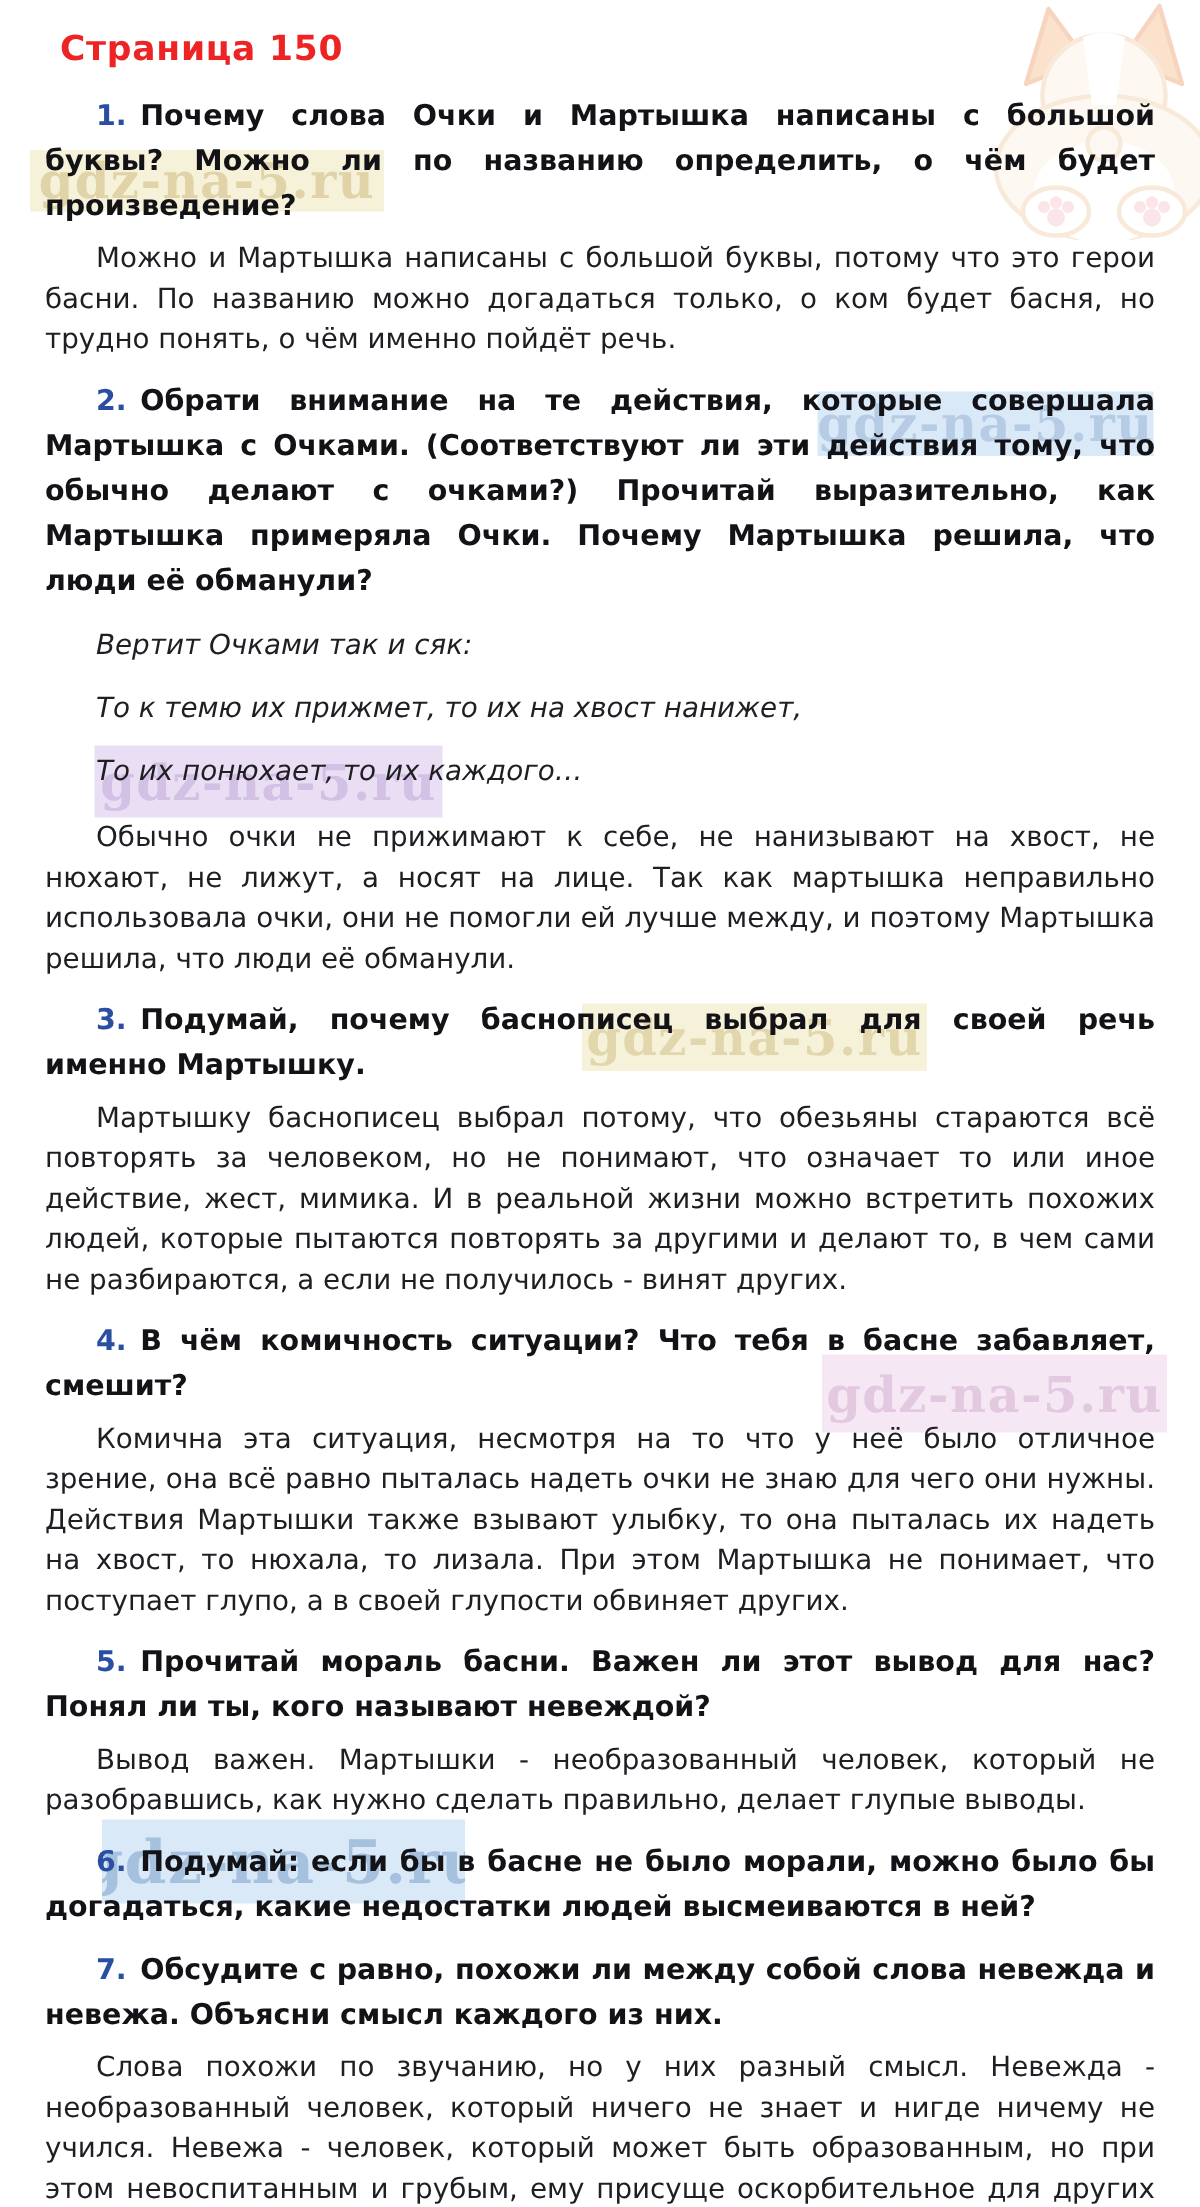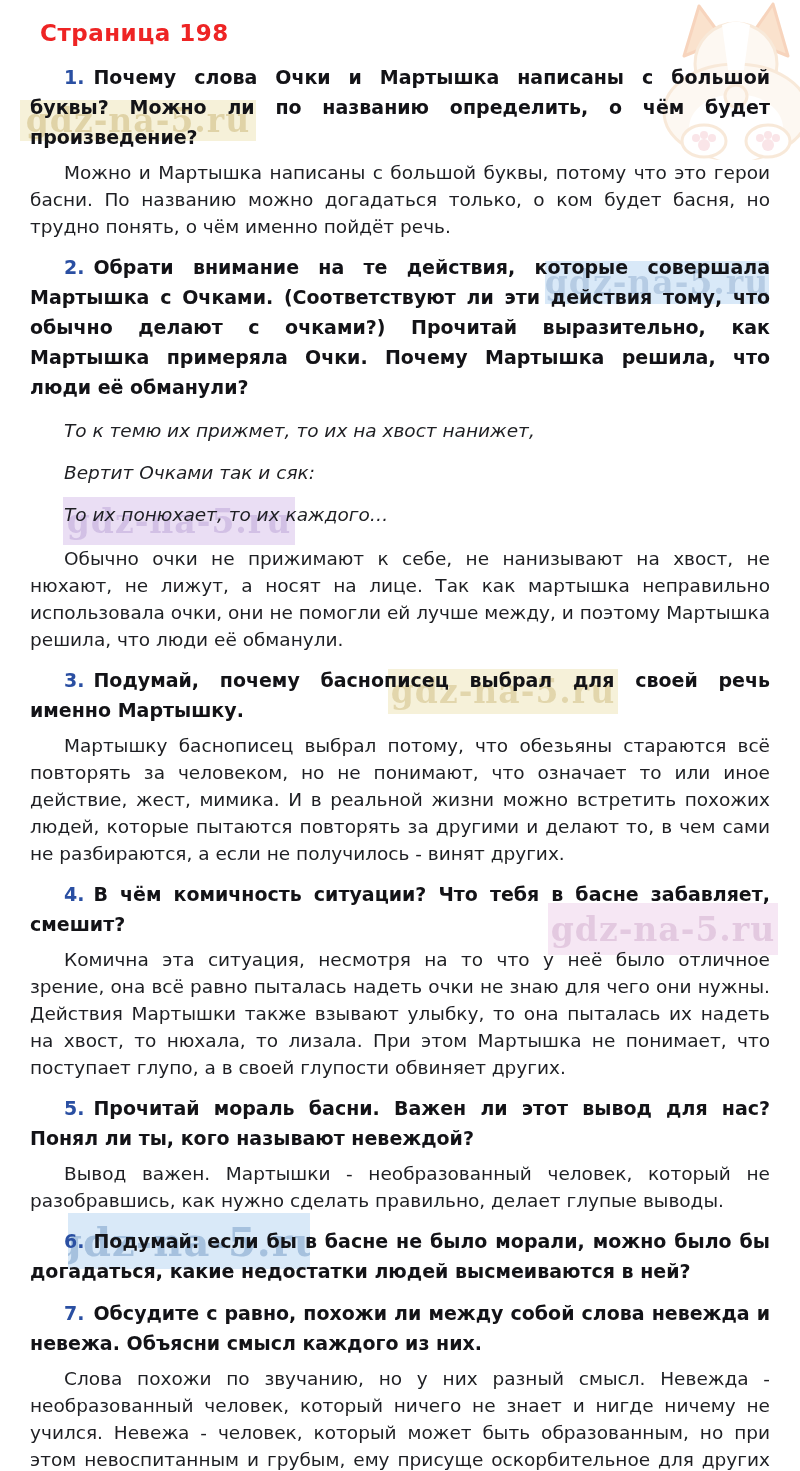--- a/index.html
+++ b/index.html
@@ -123,31 +123,31 @@
   <div class="wm wm-cream2">
       <span>gdz-na-5.ru</span>
     </div>
   <div class="wm wm-pink1">
       <span>gdz-na-5.ru</span>
     </div>
   <div class="wm wm-blue2">
       <span>gdz-na-5.ru</span>
     </div>
 
-  <h1 class="title">Страница 198</h1>
+  <h1 class="title">Страница 150</h1>
 
   <section>
     <p class="question"><span class="qnum">1.</span><span>Почему слова Очки и Мартышка написаны с большой буквы? Можно ли по названию определить, о чём будет произведение?</span></p>
     <p class="answer">Можно и Мартышка написаны с большой буквы, потому что это герои басни. По названию можно догадаться только, о ком будет басня, но трудно понять, о чём именно пойдёт речь.</p>
   </section>
 
   <section>
     <p class="question"><span class="qnum">2.</span><span>Обрати внимание на те действия, которые совершала Мартышка с Очками. (Соответствуют ли эти действия тому, что обычно делают с очками?) Прочитай выразительно, как Мартышка примеряла Очки. Почему Мартышка решила, что люди её обманули?</span></p>
+    <p class="quote">Вертит Очками так и сяк:</p>
     <p class="quote">То к темю их прижмет, то их на хвост нанижет,</p>
-    <p class="quote">Вертит Очками так и сяк:</p>
     <p class="quote">То их понюхает, то их каждого…</p>
     <p class="answer">Обычно очки не прижимают к себе, не нанизывают на хвост, не нюхают, не лижут, а носят на лице. Так как мартышка неправильно использовала очки, они не помогли ей лучше между, и поэтому Мартышка решила, что люди её обманули.</p>
   </section>
 
   <section>
     <p class="question"><span class="qnum">3.</span><span>Подумай, почему баснописец выбрал для своей речь именно Мартышку.</span></p>
     <p class="answer">Мартышку баснописец выбрал потому, что обезьяны стараются всё повторять за человеком, но не понимают, что означает то или иное действие, жест, мимика. И в реальной жизни можно встретить похожих людей, которые пытаются повторять за другими и делают то, в чем сами не разбираются, а если не получилось - винят других.</p>
   </section>
 
   <section>

